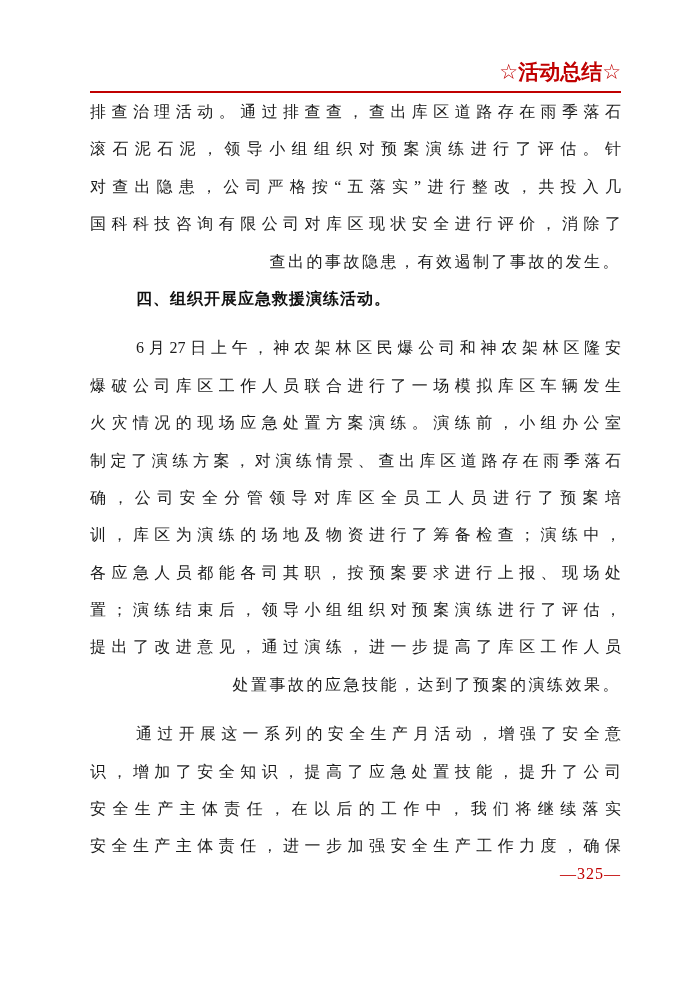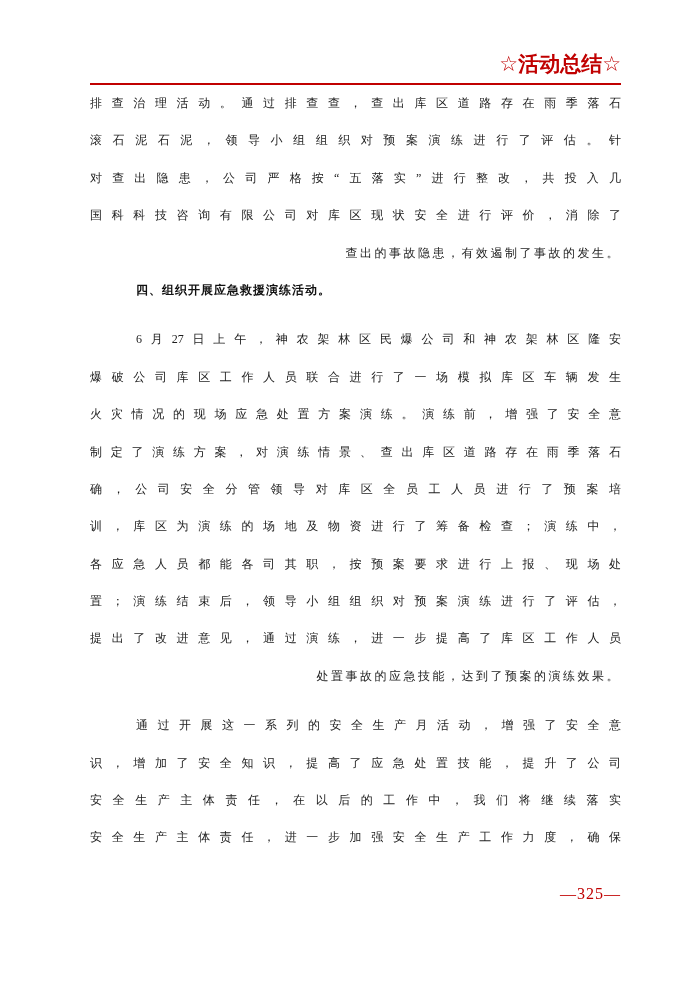--- a/index.html
+++ b/index.html
@@ -8,21 +8,21 @@
     position: relative;
     width: 700px;
     height: 990px;
     background: #ffffff;
     overflow: hidden;
     font-family: "Liberation Serif", "DejaVu Serif", serif;
   }
   .content {
     position: absolute;
     left: 90px;
-    top: 0;
+    top: 8px;
     width: 531px;
   }
   .header-title {
     padding-top: 50px;
     text-align: right;
     font-family: "Liberation Sans", "DejaVu Sans", sans-serif;
     font-weight: bold;
     font-size: 21px;
     line-height: 28px;
     color: #c00000;
@@ -31,21 +31,21 @@
     margin-top: 5px;
     border-bottom: 2px solid #c00000;
     height: 0;
   }
   .doc-body {
     color: #1c1c1c;
   }
   .line {
     height: 37.4px;
     line-height: 37.4px;
-    font-size: 12px;
+    font-size: 16px;
     white-space: nowrap;
     color: #1c1c1c;
   }
   .line.j {
     white-space: normal;
     text-align: justify;
     text-align-last: justify;
     text-justify: inter-character;
   }
   .line.end {
@@ -54,21 +54,20 @@
   }
   .line.indent { text-indent: 46px; margin-top: 12px; }
   .line.heading {
     font-family: Liberation Serif, serif;
     font-weight: bold;
     letter-spacing: 1px;
     text-indent: 46px;
     color: #111111;
   }
   .footer {
-    margin-top: 28px;
     text-align: right;
     font-size: 16px;
     letter-spacing: 1px;
     color: #c00000;
   }
 </style>
 </head>
 <body>
 
 <div class="page">
@@ -87,21 +86,21 @@
         <div class="line end">查出的事故隐患，有效遏制了事故的发生。</div>
       </div>
 
       <div>
         <div class="line heading">四、组织开展应急救援演练活动。</div>
       </div>
 
       <div>
         <div class="line j indent">6月27日上午，神农架林区民爆公司和神农架林区隆安</div>
         <div class="line j">爆破公司库区工作人员联合进行了一场模拟库区车辆发生</div>
-        <div class="line j">火灾情况的现场应急处置方案演练。演练前，增强了安全意</div>
+        <div class="line j">火灾情况的现场应急处置方案演练。演练前，小组办公室</div>
         <div class="line j">制定了演练方案，对演练情景、查出库区道路存在雨季落石</div>
         <div class="line j">确，公司安全分管领导对库区全员工人员进行了预案培</div>
         <div class="line j">训，库区为演练的场地及物资进行了筹备检查；演练中，</div>
         <div class="line j">各应急人员都能各司其职，按预案要求进行上报、现场处</div>
         <div class="line j">置；演练结束后，领导小组组织对预案演练进行了评估，</div>
         <div class="line j">提出了改进意见，通过演练，进一步提高了库区工作人员</div>
         <div class="line end">处置事故的应急技能，达到了预案的演练效果。</div>
       </div>
 
       <div>

